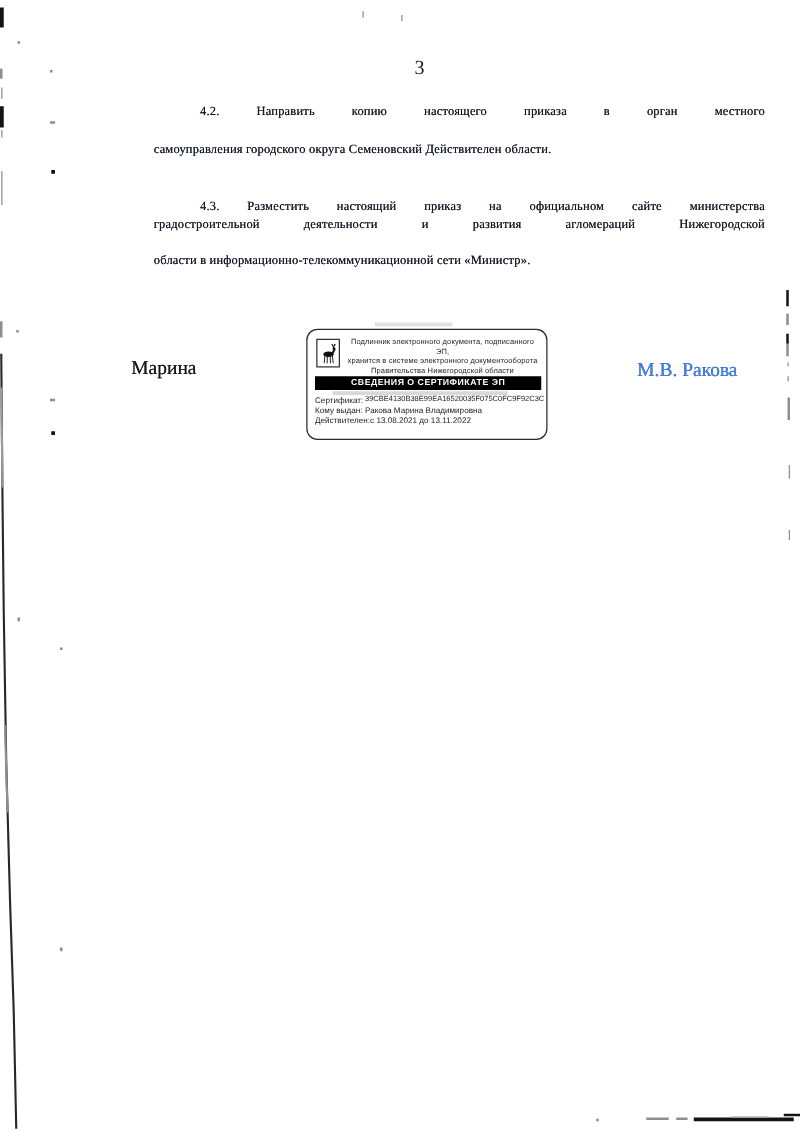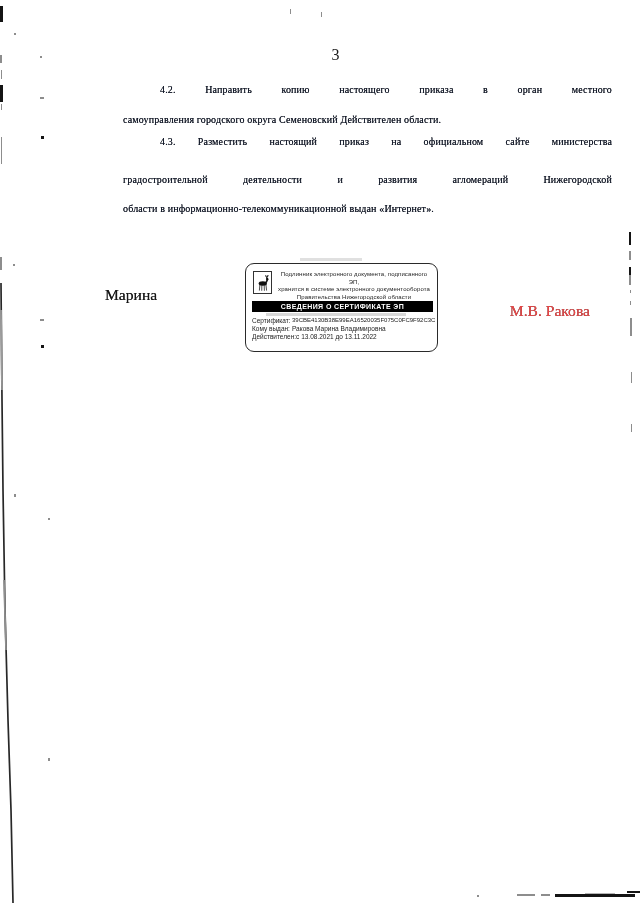--- a/index.html
+++ b/index.html
@@ -10,21 +10,21 @@
   
   .pagenum { position:absolute; left:103px; width:465px; top:46px; text-align:center;
              font-size:16px; color:#1c1c1c; }
   .docline { position:absolute; left:103px; width:489px; font-size:10px; color:#0f172a;
              white-space:nowrap; letter-spacing:.15px; text-shadow:0 0 .35px #3a3a3a;margin-left:20px; }
   .just { white-space:normal; text-align:justify; text-align-last:justify; }
   .indent { text-indent:37px; }
 
   .sig-title { position:absolute; left:105px; top:286px; font-size:15.6px; color:#161616;
                text-shadow:0 0 .35px #3a3a3a; }
-  .sig-name  { position:absolute; right:50px; top:302px; font-size:15.6px; color:#ef4444;
+  .sig-name  { position:absolute; right:50px; top:288px; font-size:15.6px; color:#3b82f6;
                text-shadow:0 0 .35px #3a3a3a; }
 
   
   .stamp { position:absolute; left:245px; top:263px; width:193px; height:89px;
            border:1.6px solid #2a2a2a; border-radius:9px; background:#fff;
            font-family:"Liberation Sans", sans-serif; color:#222; }
   .stamp-top { position:absolute; left:7px; top:6px; right:5px; display:flex; align-items:flex-start; }
   .emblem { width:19px; height:23px; border:1px solid #333; flex:0 0 19px; margin-top:1px;
             display:flex; align-items:center; justify-content:center; background:#fff; }
   .stamp-head { flex:1; font-size:6px; line-height:7.6px; text-align:center; color:#1e1e1e;
@@ -55,23 +55,23 @@
 <div id="page">
 
   <div class="pagenum">3</div>
 
   <div>
     <div class="docline just indent" style="top:84px;">4.2. Направить копию настоящего приказа в орган местного</div>
     <div class="docline" style="top:114px;">самоуправления городского округа Семеновский Действителен области.</div>
   </div>
 
   <div>
-    <div class="docline just indent" style="top:136px;">4.3. Разместить настоящий приказ на официальном сайте министерства</div>
+    <div class="docline just indent" style="top:160px;">4.3. Разместить настоящий приказ на официальном сайте министерства</div>
     <div class="docline just" style="top:174px;">градостроительной деятельности и развития агломераций Нижегородской</div>
-    <div class="docline" style="top:203px;">области в информационно-телекоммуникационной выдан «Интернет».</div>
+    <div class="docline" style="top:203px;">области в информационно-телекоммуникационной сети «Министр».</div>
   </div>
 
   <div class="sig-title">Марина</div>
   <div class="sig-name">М.В. Ракова</div>
 
   <div class="smudge-above"></div>
   <div class="stamp">
     <div class="stamp-top">
       <div class="emblem">
         <svg width="15" height="19" viewBox="0 0 16 20">

